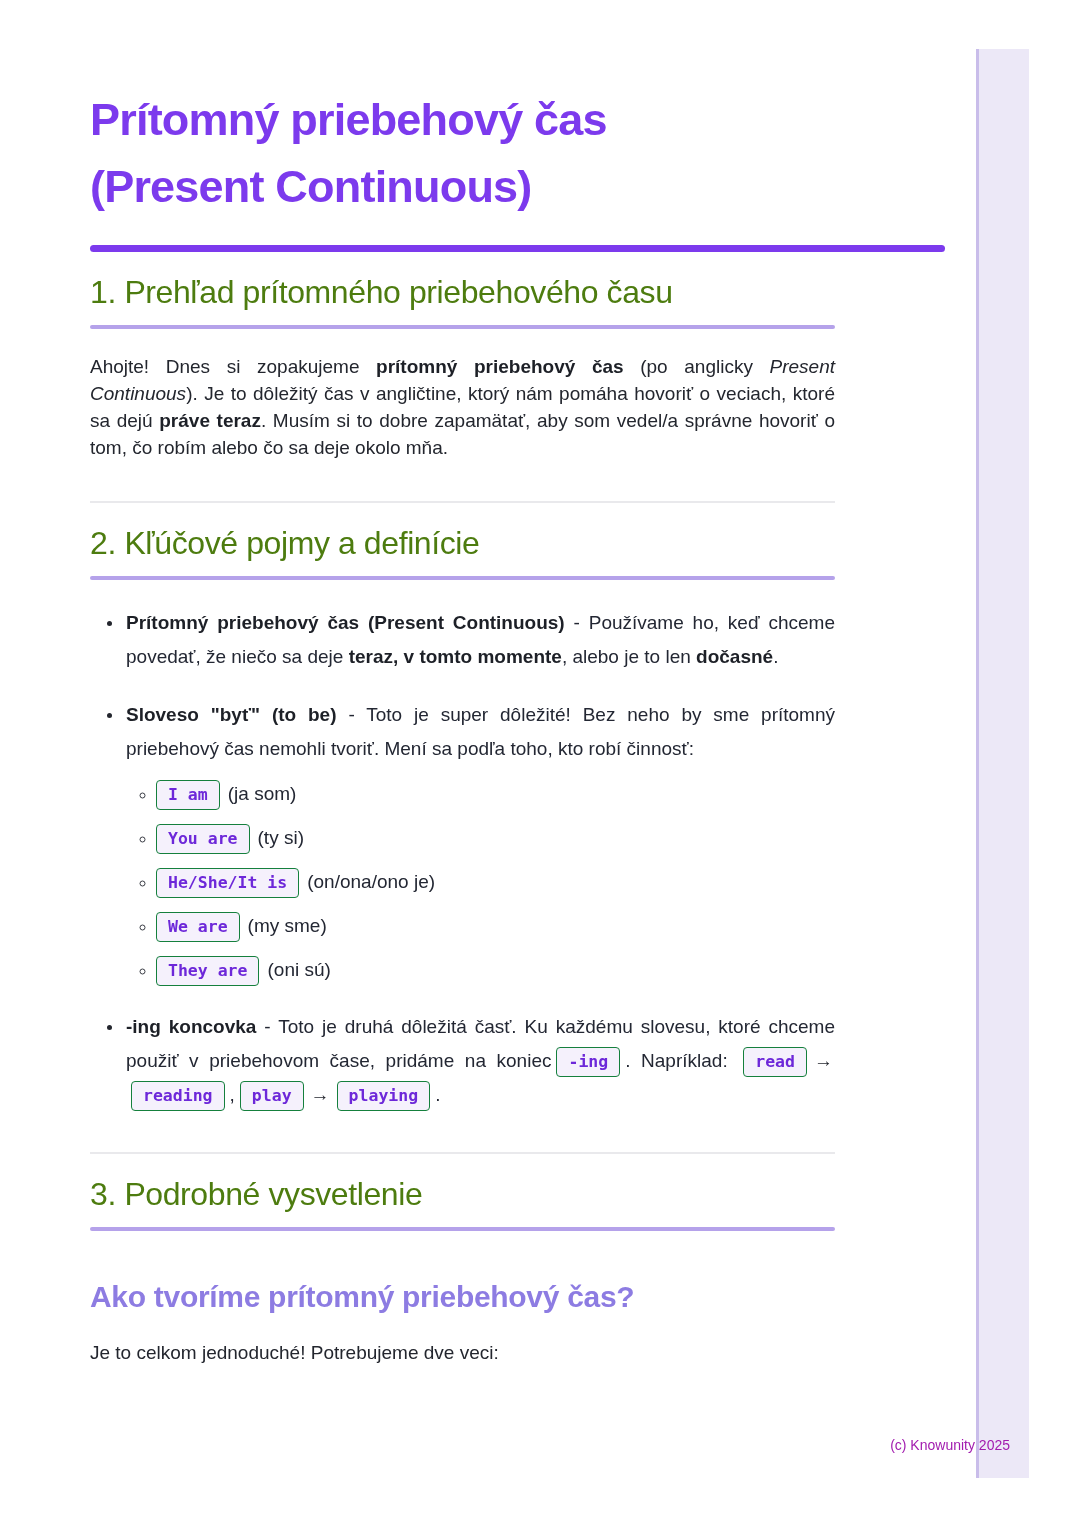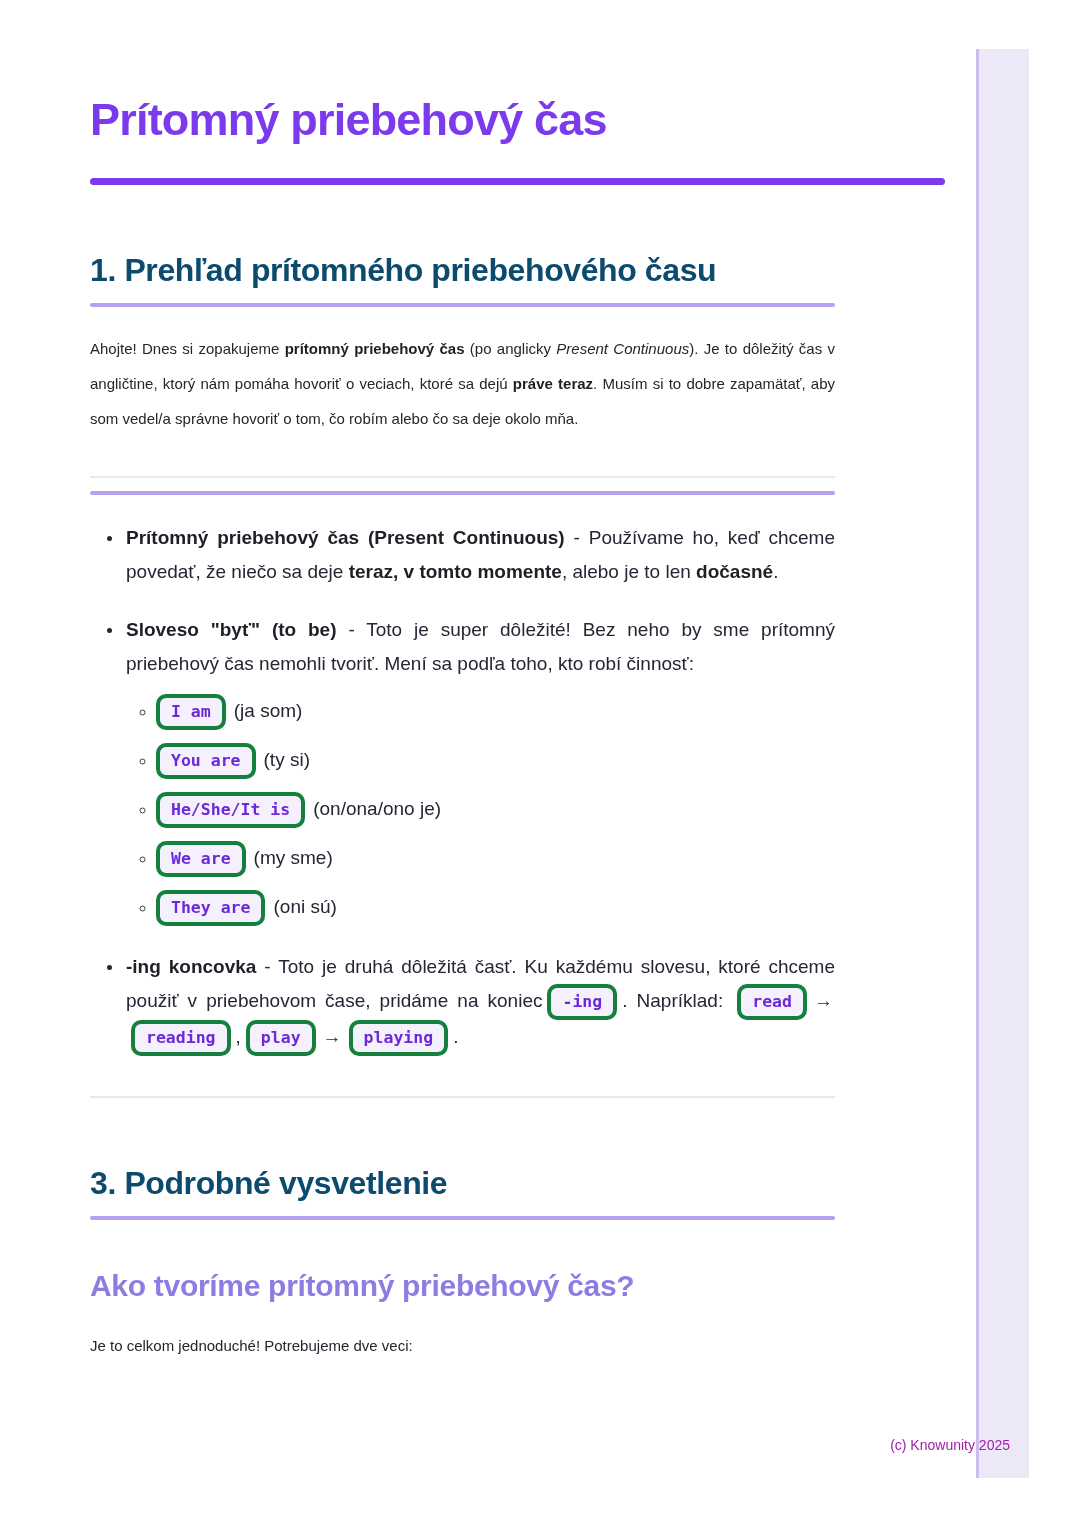--- a/index.html
+++ b/index.html
@@ -39,38 +39,38 @@
   h1.doc-title .t-line { display: block; }
 
   .title-rule {
     width: 855px; height: 7px;
     background: #7c3aed;
     border-radius: 4px;
     margin-top: 25px;
   }
 
   h2.section-heading {
-    margin: 65px 0 0 0;
+    margin: 20px 0 0 0;
     font-size: 32px;
     line-height: 40px;
-    font-weight: bold;
+    font-weight: normal;
     letter-spacing: -0.4px;
-    color: #0c4a6e;
+    color: #4d7c0f;
   }
   .h2-rule {
     width: 100%; height: 4px;
     background: #b5a2ea;
     border-radius: 2px;
     margin-top: 13px;
   }
 
   p.body-text {
     margin: 24px 0 0 0;
-    font-size: 15px;
-    line-height: 35px;
+    font-size: 19px;
+    line-height: 27px;
     text-align: justify;
     color: #23262e;
   }
   b { font-weight: bold; color: #1d2027; }
   .ital { font-style: italic; }
 
   hr.soft-divider {
     border: none;
     border-top: 2px solid #e9e9ec;
     margin: 40px 0 0 0;
@@ -104,22 +104,22 @@
   ul.subs > li::marker { color: #3a3d45; font-size: 15px; }
 
   .code-badge {
     display: inline-block;
     font-family: "DejaVu Sans Mono", monospace;
     font-weight: bold;
     font-size: 16.5px;
     line-height: 22px;
     color: #6d28d9;
     background: #f5f1fc;
-    border: 4px solid #15803d;
-    border-radius: 10px;
+    border: 1px solid #15803d;
+    border-radius: 4px;
     padding: 3px 11px;
     margin: 0 5px;
     white-space: nowrap;
     vertical-align: baseline;
   }
   ul.subs .code-badge { margin-left: 0; margin-right: 8px; }
   .arrow { color: #23262e; margin: 0 2px; }
 
   h3.sub-heading {
     margin: 48px 0 0 0;
@@ -148,32 +148,34 @@
 </style>
 </head>
 <body>
 
 <div class="accent-bar"></div>
 
 <div class="content">
 
   <h1 class="doc-title">
     <span class="t-line">Prítomný priebehový čas</span>
+    <span class="t-line">(Present Continuous)</span>
   </h1>
   <div class="title-rule"></div>
 
   <section>
     <h2 class="section-heading">1. Prehľad prítomného priebehového času</h2>
     <div class="h2-rule"></div>
     <p class="body-text"><span>Ahojte! Dnes si zopakujeme </span><b>prítomný priebehový čas</b><span> (po anglicky </span><span class="ital">Present Continuous</span><span>). Je to dôležitý čas v angličtine, ktorý nám pomáha hovoriť o veciach, ktoré sa dejú </span><b>práve teraz</b><span>. Musím si to dobre zapamätať, aby som vedel/a správne hovoriť o tom, čo robím alebo čo sa deje okolo mňa.</span></p>
   </section>
 
   <hr class="soft-divider">
 
   <section>
+    <h2 class="section-heading">2. Kľúčové pojmy a definície</h2>
     <div class="h2-rule"></div>
 
     <ul class="bullets">
 
       <li><b>Prítomný priebehový čas (Present Continuous)</b><span> - Používame ho, keď chceme povedať, že niečo sa deje </span><b>teraz, v tomto momente</b><span>, alebo je to len </span><b>dočasné</b><span>.</span></li>
 
       <li><b>Sloveso "byť" (to be)</b><span> - Toto je super dôležité! Bez neho by sme prítomný priebehový čas nemohli tvoriť. Mení sa podľa toho, kto robí činnosť:</span>
         <ul class="subs">
           <li><span class="code-badge">I am</span><span>(ja som)</span></li>
           <li><span class="code-badge">You are</span><span>(ty si)</span></li>

